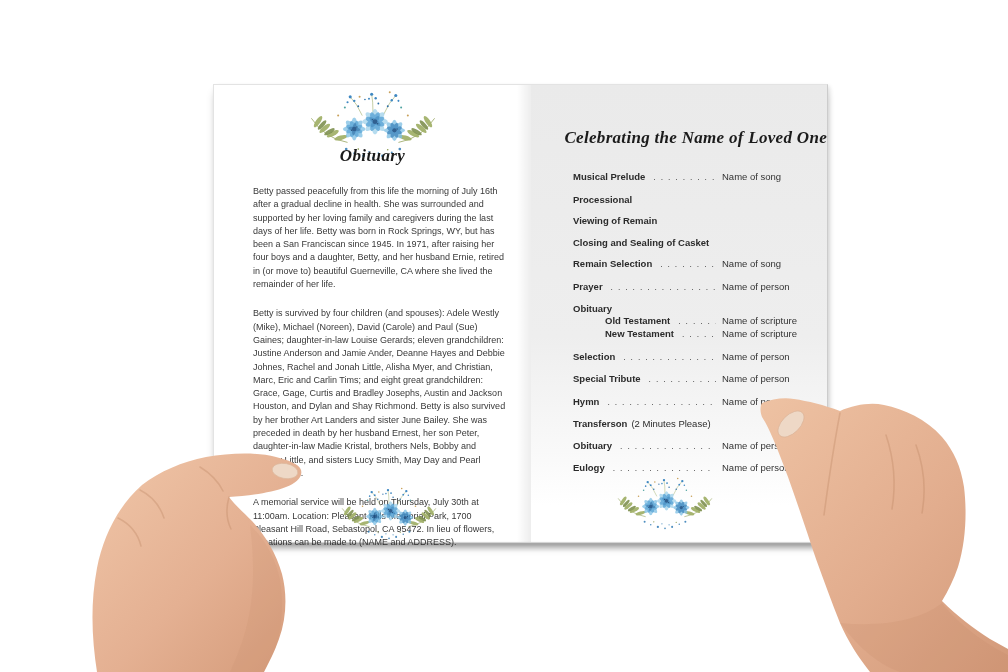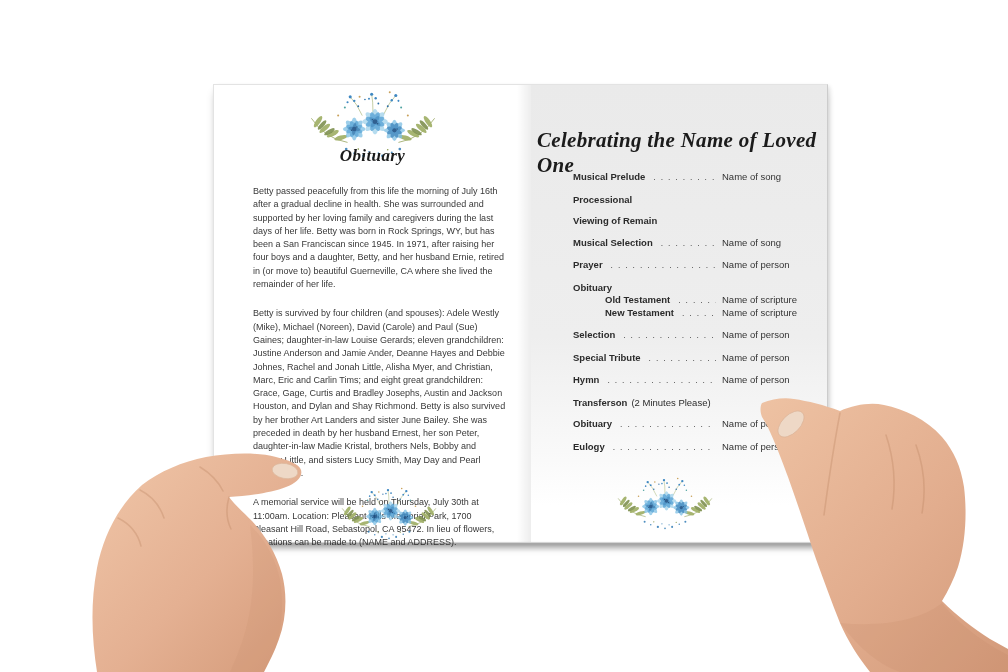--- a/index.html
+++ b/index.html
@@ -21,23 +21,23 @@
   
   .bouquet-top{position:absolute;left:92px;top:5px;width:134px;height:74px;z-index:2;}
   .obit-title{position:absolute;left:0;top:61px;width:317px;text-align:center;z-index:3;
       font-family:"Liberation Serif",serif;font-style:italic;font-weight:bold;
       font-size:17px;color:#1b1b1b;letter-spacing:.4px;}
   .obit-text{position:absolute;left:39px;top:84px;width:254px;font-size:9px;line-height:13.3px;
       color:#383838;}
   .obit-text p{margin:16px 0 12px 0;}
   .bouquet-bl{position:absolute;left:122px;top:402px;width:106px;height:56px;}
   
-  .svc-title{position:absolute;left:6px;top:43px;width:290px;text-align:left;
+  .svc-title{position:absolute;left:6px;top:43px;width:290px;text-align:right;
       font-family:"Liberation Serif",serif;font-style:italic;font-weight:bold;
-      font-size:21px;color:#1b1b1b;letter-spacing:.3px;}
+      font-size:17px;color:#1b1b1b;letter-spacing:.3px;}
   .svc-list{position:absolute;left:23px;top:86px;width:260px;}
   .svc-row{display:flex;align-items:baseline;margin-bottom:10.5px;font-size:9.5px;
       line-height:11px;color:#2b2b2b;}
   .svc-label{font-weight:bold;white-space:nowrap;padding-left:19px;}
   .svc-note{margin-left:4px;white-space:nowrap;}
   .svc-leader{flex:1;overflow:hidden;white-space:nowrap;margin:0 6px 0 8px;
       color:#4a4a4a;letter-spacing:1.3px;font-size:8.5px;}
   .svc-value{width:92px;flex:none;white-space:nowrap;color:#333;}
   .svc-group{margin-bottom:10.5px;}
   .svc-group .svc-row{margin-bottom:1px;}
@@ -219,21 +219,24 @@
             <span class="svc-leader">. . . . . . . . . . . . . . . . . . . . . . . . . . . . . . . . . . . . . . . . . . . . . . . . . . . . . . . . . . . . . . . . . . . . . . </span>
             <span class="svc-value">Name of song</span>
           </div>
           <div class="svc-row">
             <span class="svc-label">Processional</span>
           </div>
           <div class="svc-row">
             <span class="svc-label">Viewing of Remain</span>
           </div>
           <div class="svc-row">
-            <span class="svc-label">Musical Selection</span>
+            <span class="svc-label">Closing and Sealing of Casket</span>
+          </div>
+          <div class="svc-row">
+            <span class="svc-label">Remain Selection</span>
             <span class="svc-leader">. . . . . . . . . . . . . . . . . . . . . . . . . . . . . . . . . . . . . . . . . . . . . . . . . . . . . . . . . . . . . . . . . . . . . . </span>
             <span class="svc-value">Name of song</span>
           </div>
           <div class="svc-row">
             <span class="svc-label">Prayer</span>
             <span class="svc-leader">. . . . . . . . . . . . . . . . . . . . . . . . . . . . . . . . . . . . . . . . . . . . . . . . . . . . . . . . . . . . . . . . . . . . . . </span>
             <span class="svc-value">Name of person</span>
           </div>
           <div class="svc-group">
             <div class="svc-row">

